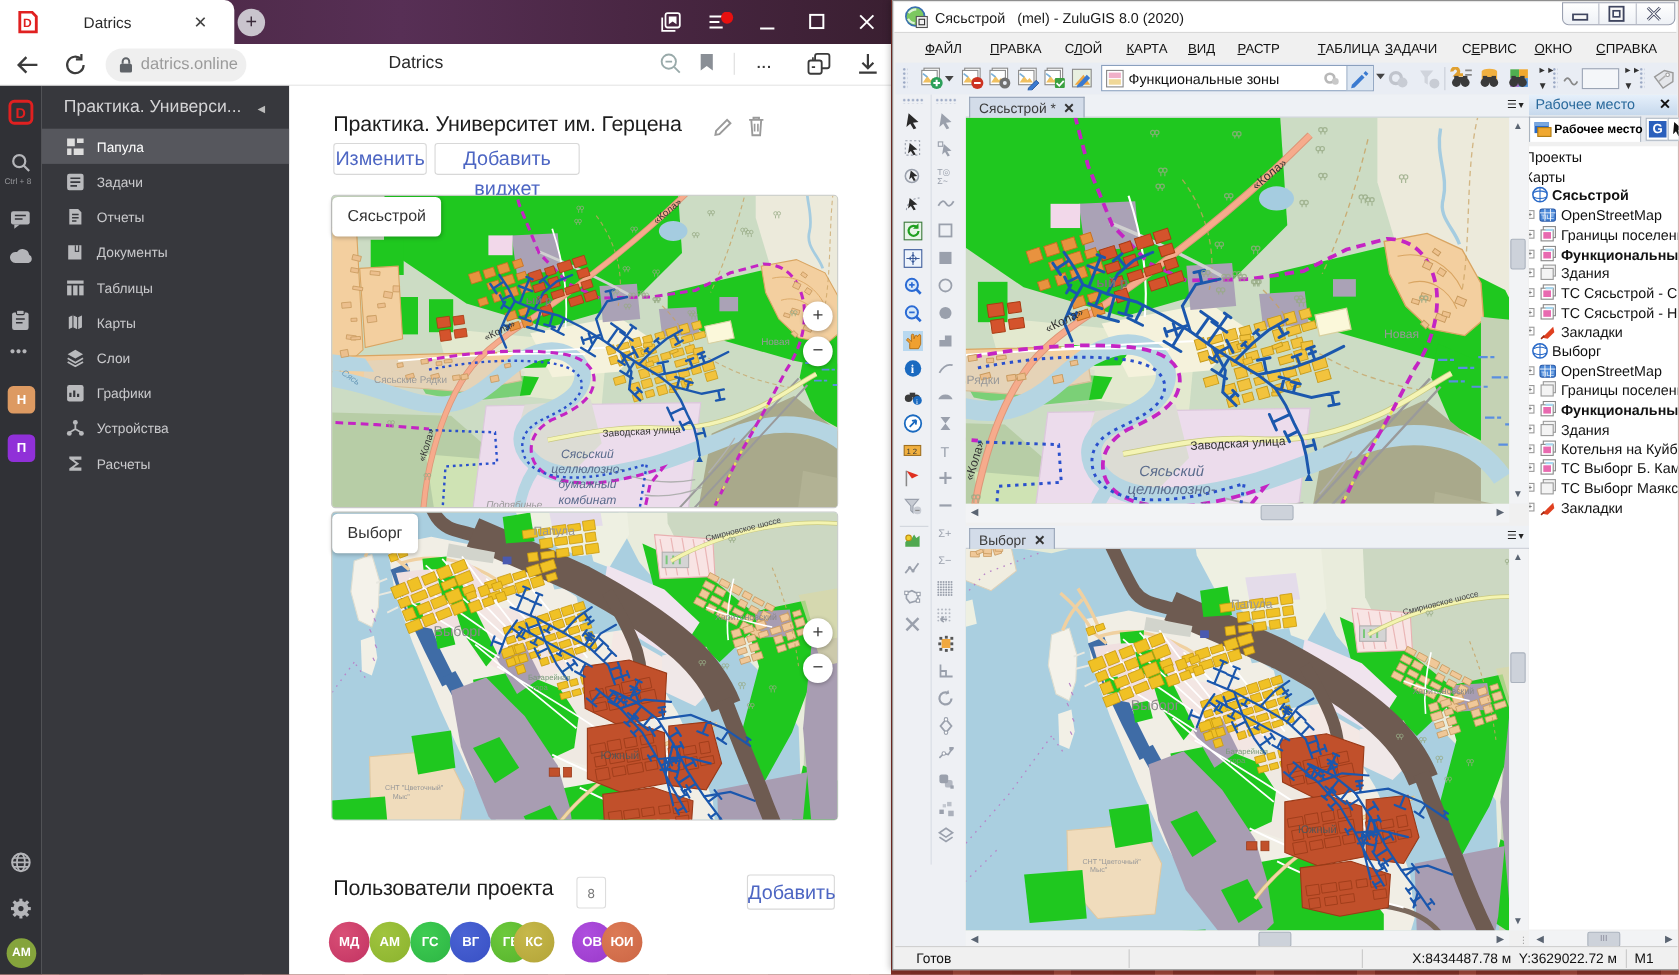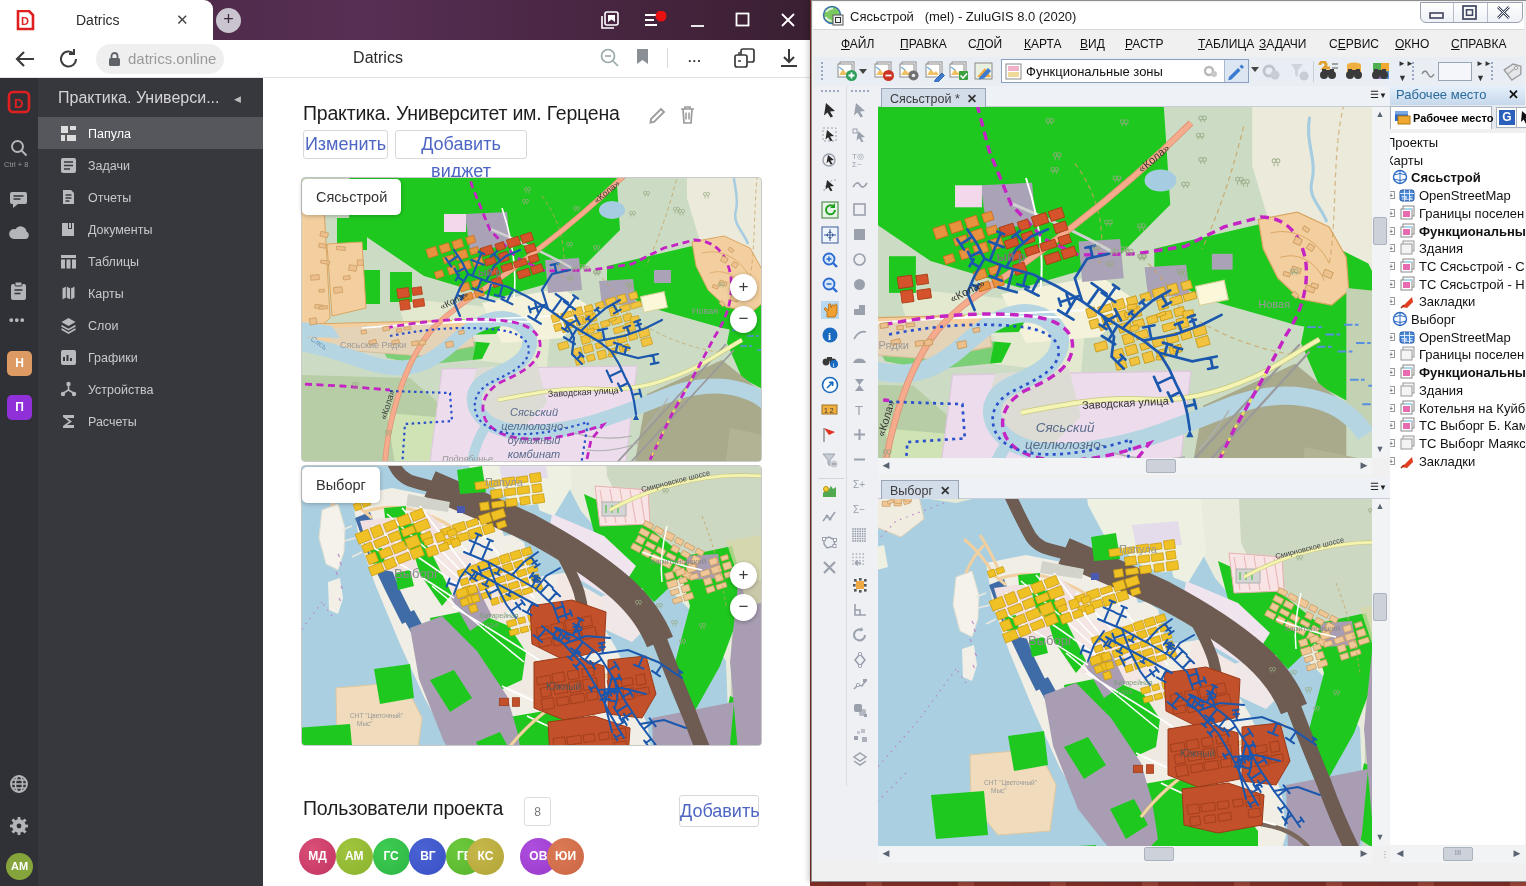--- a/index.html
+++ b/index.html
@@ -1639,13 +1639,21 @@
           </svg>
           <div class="abs" style="left:-3px;top:323.5999999999999px;width:8px;height:8px;border:1px solid #999;background:#fff;font-size:7px;line-height:7px;text-align:center;color:#333">+</div>
           <div class="ti" style="left:29px;top:320.5999999999999px">Закладки</div>
         </div>
         <div class="sb" style="left:0px;top:760px;width:135px;height:17px">
           <div class="sbarrow" style="left:2px;top:0">◀</div>
           <div class="sbarrow" style="left:119px;top:0">▶</div>
           <div class="sbthumb" style="left:53px;top:1px;width:30px;height:14px;text-align:center;font-size:8px;color:#889">III</div>
         </div>
       </div>
+      <div id="zstatus">
+        <span class="abs" style="left:19px;top:3px">Готов</span>
+        <div class="ssep" style="left:212px"></div>
+        <div class="ssep" style="left:424px"></div>
+        <span class="abs" style="left:440px;top:3px;width:216px;text-align:right">X:8434487.78 м&nbsp;&nbsp;Y:3629022.72 м</span>
+        <div class="ssep" style="left:664px"></div>
+        <span class="abs" style="left:672px;top:3px">М1</span>
+      </div>
     </div>
   </div>
 </body></html>

